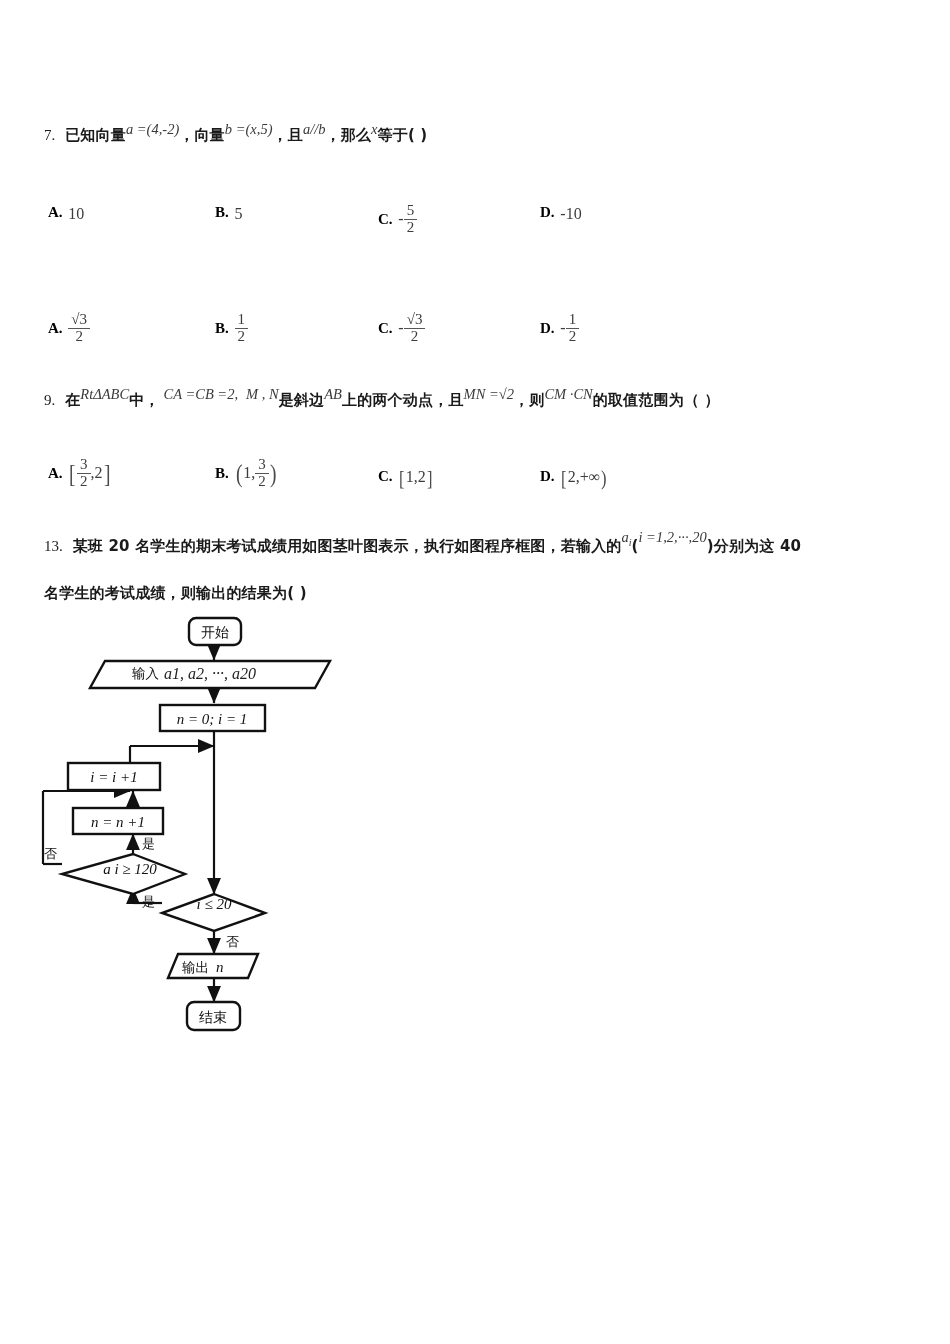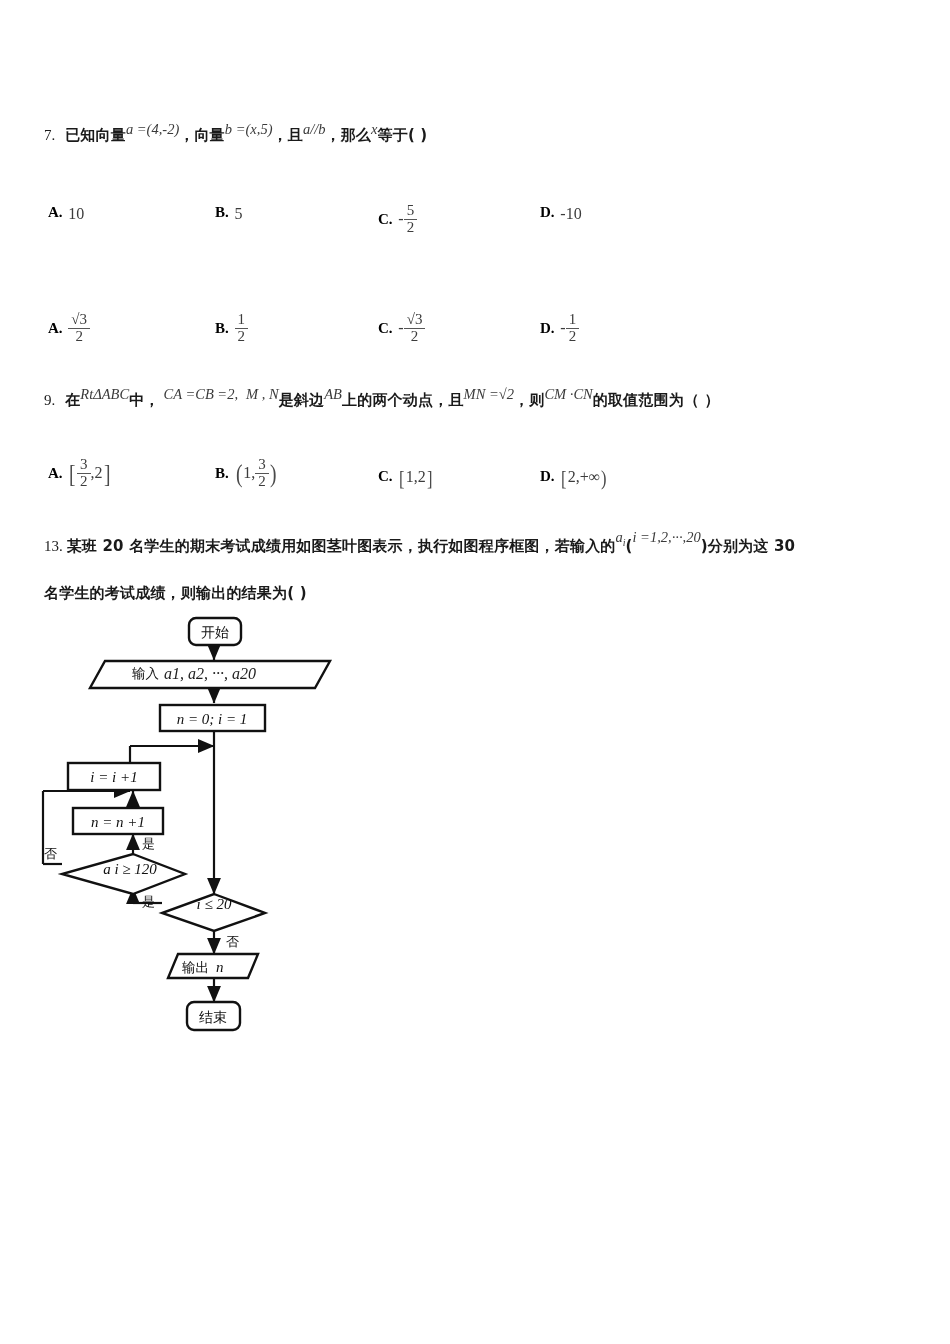--- a/index.html
+++ b/index.html
@@ -174,21 +174,21 @@
     <span class="opt-lab">C.</span>
     <span class="opt-val"><span class="brk" style="font-size:22px;">[</span><span>1,2</span><span class="brk" style="font-size:22px;">]</span></span>
   </div>
   <div class="opt" style="left:540px; top:449px;">
     <span class="opt-lab">D.</span>
     <span class="opt-val"><span class="brk" style="font-size:22px;">[</span><span>2,+∞</span><span class="brk" style="font-size:22px;">)</span></span>
   </div>
 
   <div class="q-line" style="left:44px; top:521px;">
     <span class="qnum">13.</span>
-    <span class="cjk" style="">某班 20 名学生的期末考试成绩用如图茎叶图表示，执行如图程序框图，若输入的</span><span class="mth sup-math" style="position:relative; top:-9px;"><span>a</span><span class="sub">i</span></span><span class="cjk-lite">(</span><span class="mth sup-math" style="position:relative; top:-9px;">i =1,2,···,20</span><span class="cjk">)分别为这 30</span>
+    <span class="cjk" style="margin-left:6px;">某班 20 名学生的期末考试成绩用如图茎叶图表示，执行如图程序框图，若输入的</span><span class="mth sup-math" style="position:relative; top:-9px;"><span>a</span><span class="sub">i</span></span><span class="cjk-lite">(</span><span class="mth sup-math" style="position:relative; top:-9px;">i =1,2,···,20</span><span class="cjk">)分别为这 40</span>
   </div>
   <div class="q-line" style="left:44px; top:568px;">
     <span class="cjk">名学生的考试成绩，则输出的结果为(    )</span>
   </div>
 
   <div id="flowchart">
     <svg width="360" height="450" viewBox="0 0 360 450" xmlns="http://www.w3.org/2000/svg">
       <defs>
         <marker id="arw" markerWidth="9" markerHeight="9" refX="7.4" refY="3.2" orient="auto" markerUnits="strokeWidth">
           <path d="M0,0 L7.6,3.2 L0,6.4 z" fill="#111"></path>

